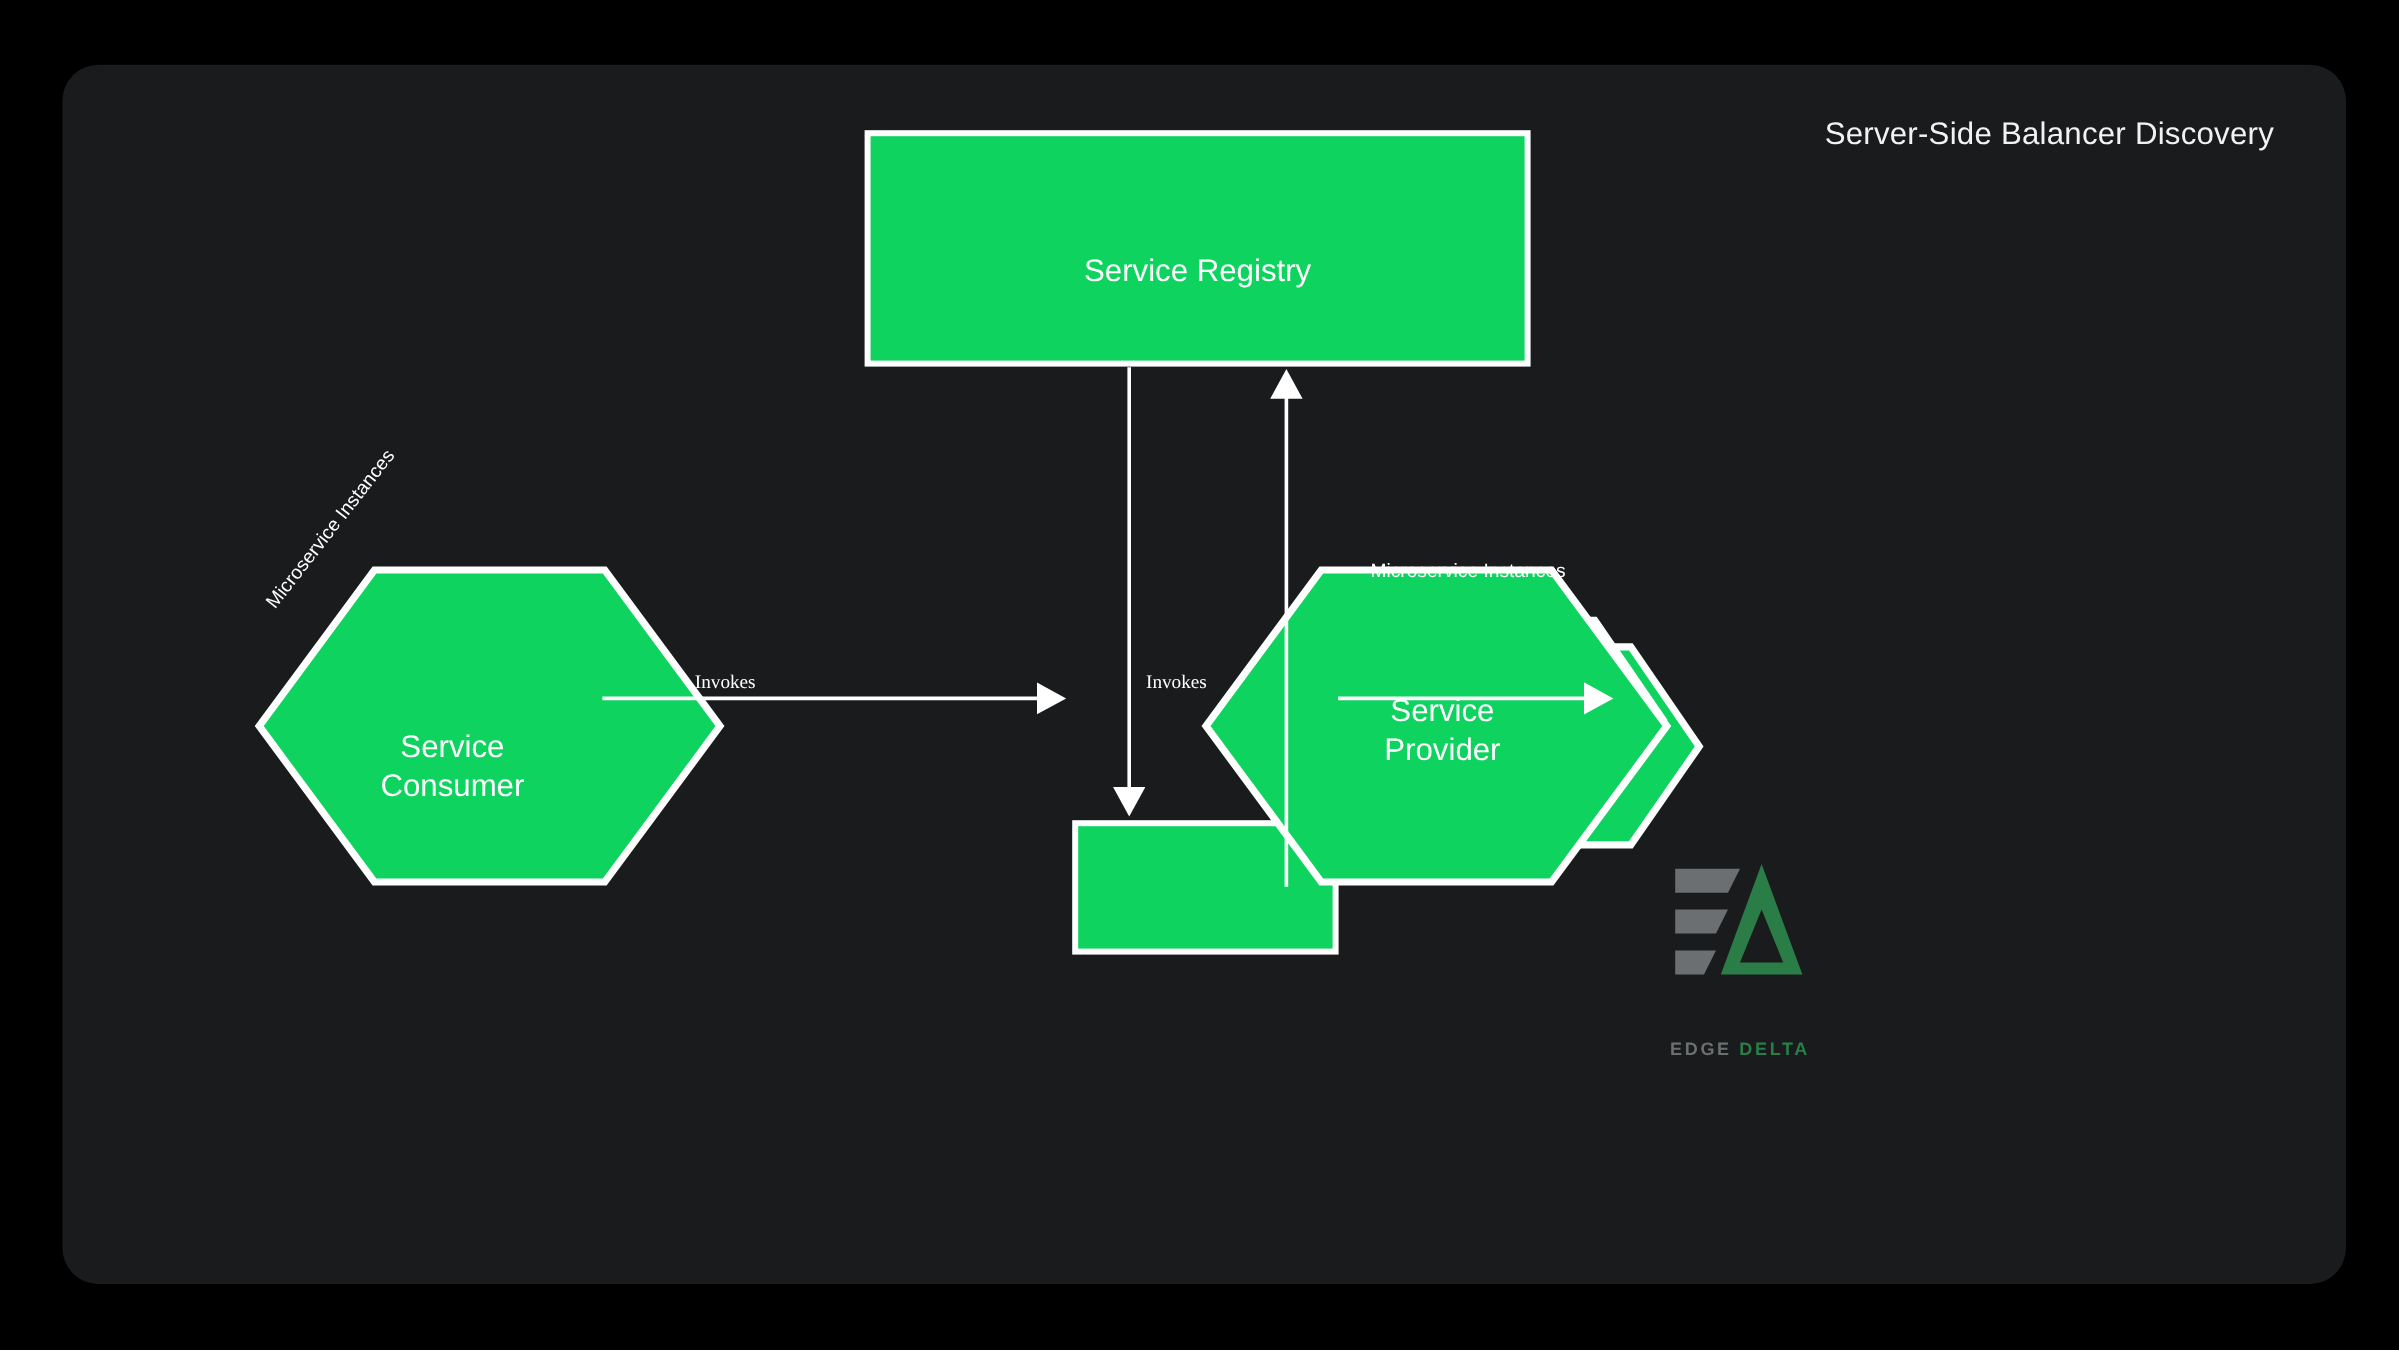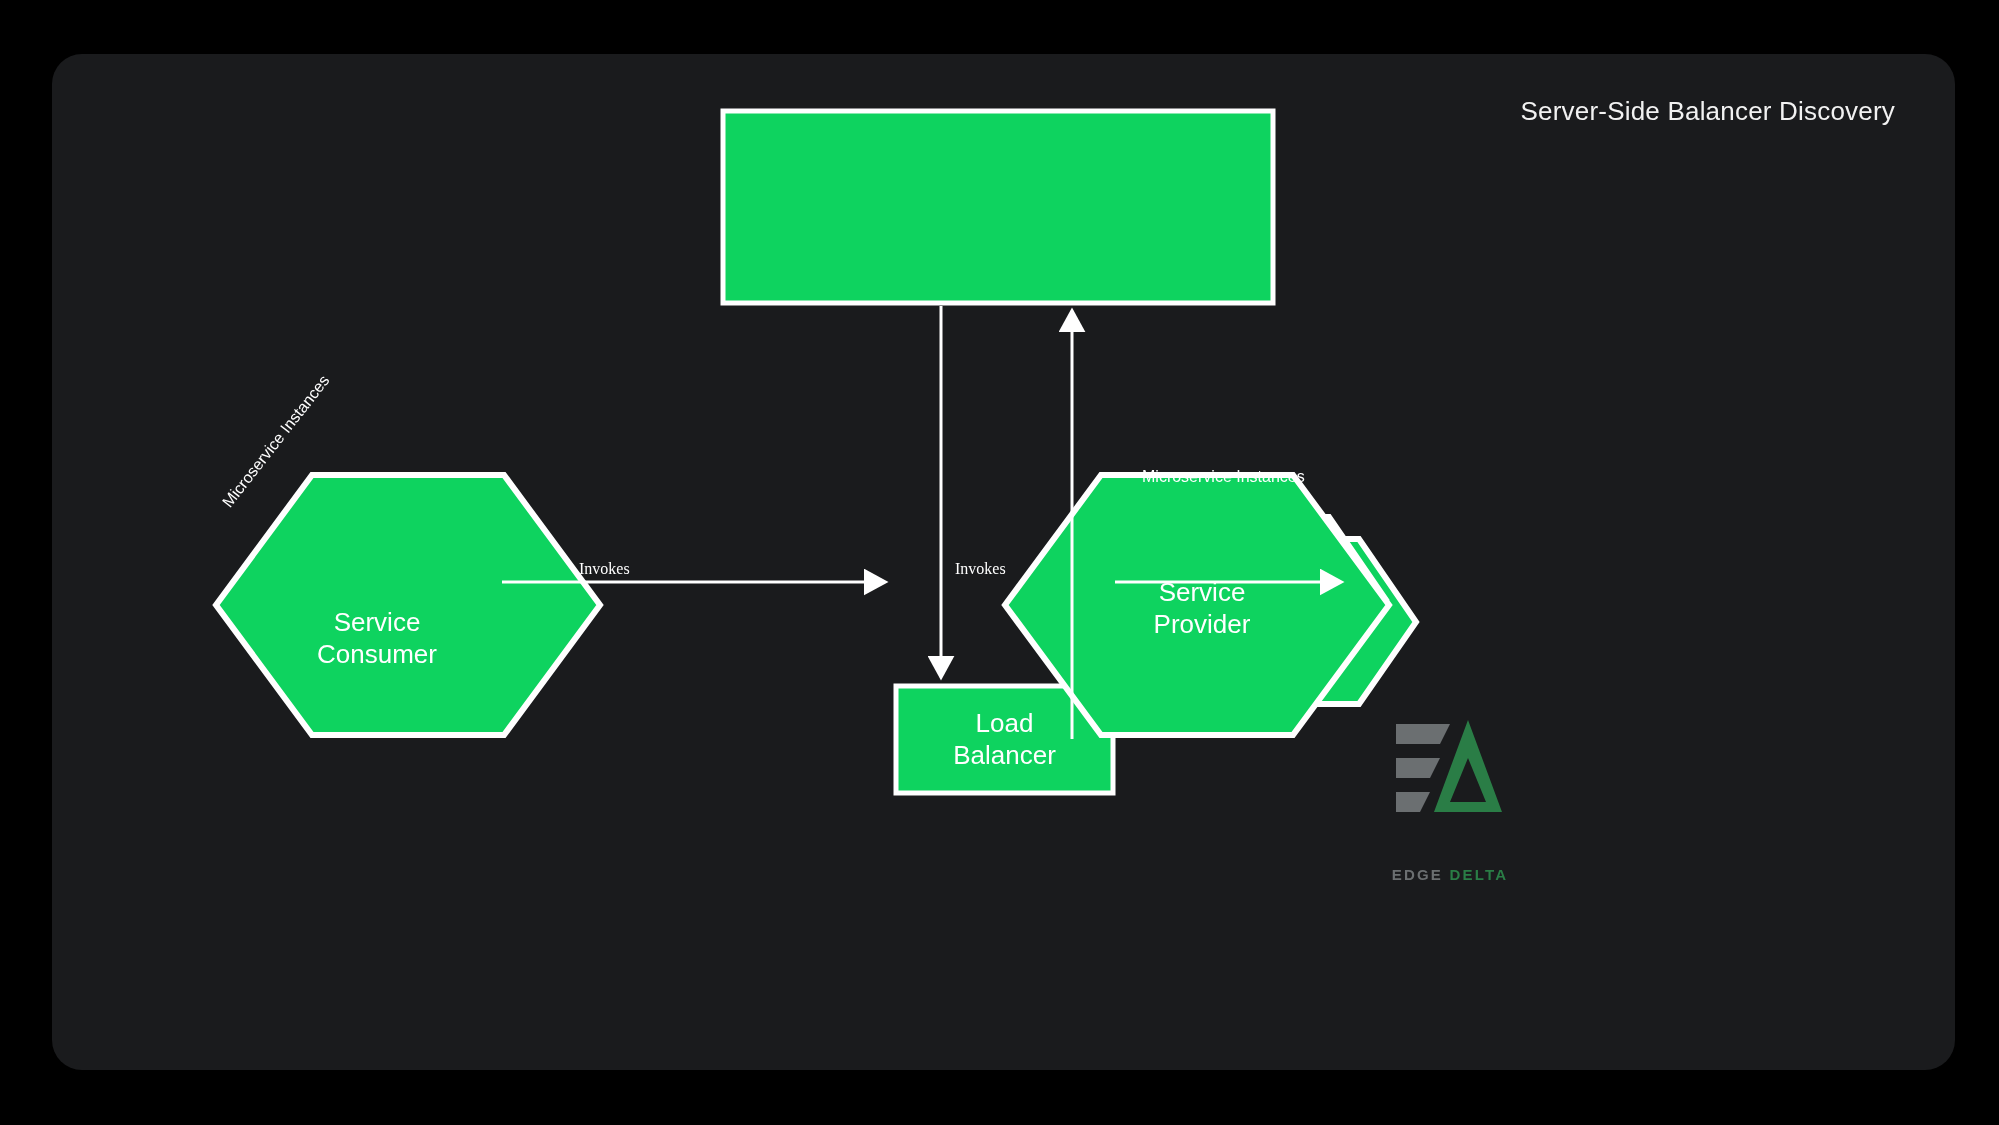--- a/index.html
+++ b/index.html
@@ -191,23 +191,22 @@
 
       <line x1="450" y1="528" x2="832" y2="528" stroke="#ffffff" stroke-width="3" marker-end="url(#arrow-head)"></line>
 
       <line x1="1063" y1="528" x2="1288" y2="528" stroke="#ffffff" stroke-width="3" marker-end="url(#arrow-head)"></line>
 
       <line x1="889" y1="252" x2="889" y2="622" stroke="#ffffff" stroke-width="3" marker-end="url(#arrow-head)"></line>
 
       <line x1="1020" y1="685" x2="1020" y2="258" stroke="#ffffff" stroke-width="3" marker-end="url(#arrow-head)"></line>
     </svg>
 
-
-    <div class="node-label" id="lb-label">Load
-Balancer</div>
+    <div class="node-label" id="registry-label">Service Registry</div>
+
 
     <div class="node-label" id="consumer-label">Service
 Consumer</div>
 
     <div class="node-label" id="provider-label">Service
 Provider</div>
 
     <div class="edge-label" id="invoke-left-label">Invokes</div>
 
     <div class="edge-label" id="invoke-right-label">Invokes</div>

